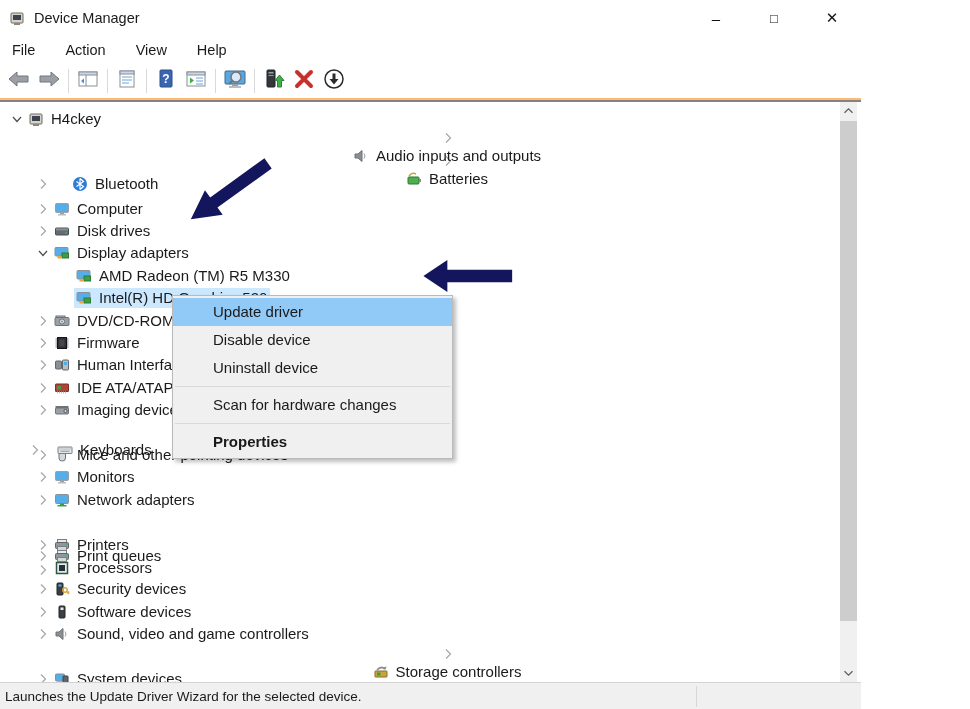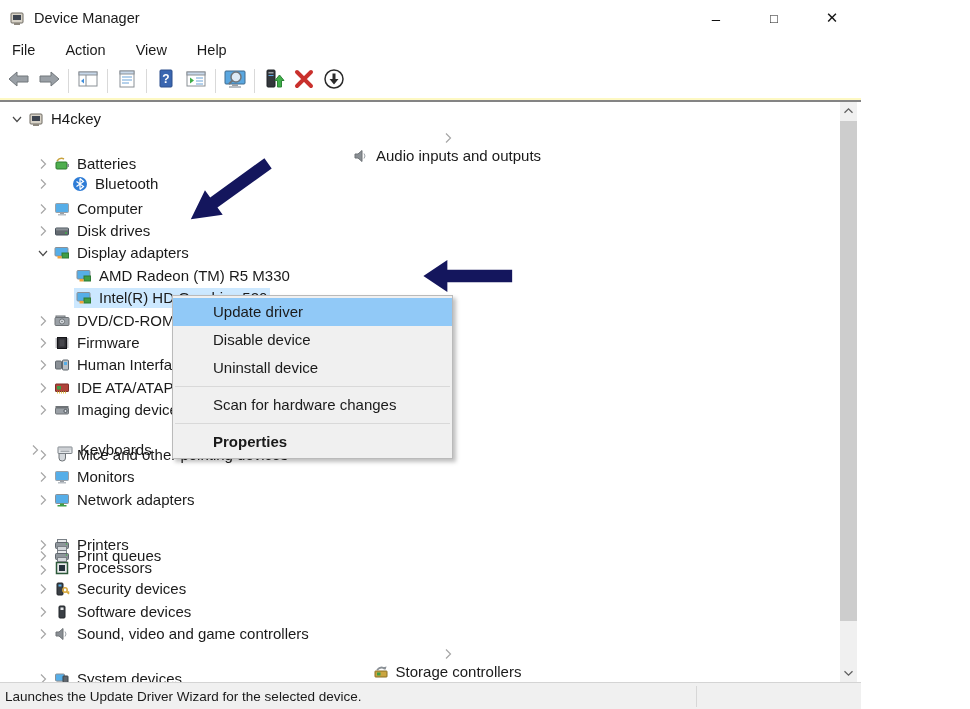--- a/index.html
+++ b/index.html
@@ -1,18 +1,18 @@
 <!DOCTYPE html>
 <html><head>
 <meta charset="utf-8">
 <style>
   html,body{margin:0;padding:0;background:#fff;}
   *{box-sizing:border-box;}
   .window{
-    position:relative;width:861px;height:709px;background:#fef9c3;overflow:hidden;
+    position:relative;width:861px;height:709px;background:#fdba74;overflow:hidden;
     font-family:"Liberation Sans",sans-serif;color:#1a1a1a;
   }
   
   .titlebar{position:absolute;top:0;left:0;right:0;height:36px;display:flex;align-items:center;background:#fff;}
   .title-icon{margin-left:9px;width:16px;height:16px;display:inline-block;}
   .title-text{margin-left:9px;font-size:14.5px;}
   .win-controls{position:absolute;right:0;top:0;height:36px;display:flex;}
   .win-btn{width:58px;height:36px;display:flex;align-items:center;justify-content:center;
     font-size:15px;color:#111;background:transparent;border:none;cursor:default;}
   .win-btn.max{font-size:13px;}
@@ -558,21 +558,21 @@
         <span class="row-inner">
           <span class="dev-icon">
             <svg width="16" height="16" viewBox="0 0 16 16">
               <circle cx="8" cy="8" r="7" fill="#2e7cd6"></circle>
               <path d="M8 2.5 V13.5 M8 2.5 L11.5 5.5 L4.5 10.5 M8 13.5 L11.5 10.5 L4.5 5.5" stroke="#fff" stroke-width="1.2" fill="none"></path>
             </svg>
           </span>
           <span class="tree-label">Bluetooth</span>
         </span>
       </div>
-      <div class="tree-row" style="top: 50.8px; padding-left: 34px;">
+      <div class="tree-row" style="top: 50.8px; padding-left: 34px; flex-direction: column;">
         <span class="chev">
           <svg width="16" height="16" viewBox="0 0 16 16">
             <path d="M6 3.5 L10.5 8 L6 12.5" fill="none" stroke="#a6a6a6" stroke-width="1.2"></path>
           </svg>
         </span>
         <span class="row-inner">
           <span class="dev-icon">
             <svg width="16" height="16" viewBox="0 0 16 16">
               <path d="M3 5 Q6 1 10 3" stroke="#c8a23c" fill="none" stroke-width="1.5"></path>
               <rect x="2" y="6" width="11" height="7" rx="1" fill="#4fae4f" stroke="#2d7a2d"></rect>

